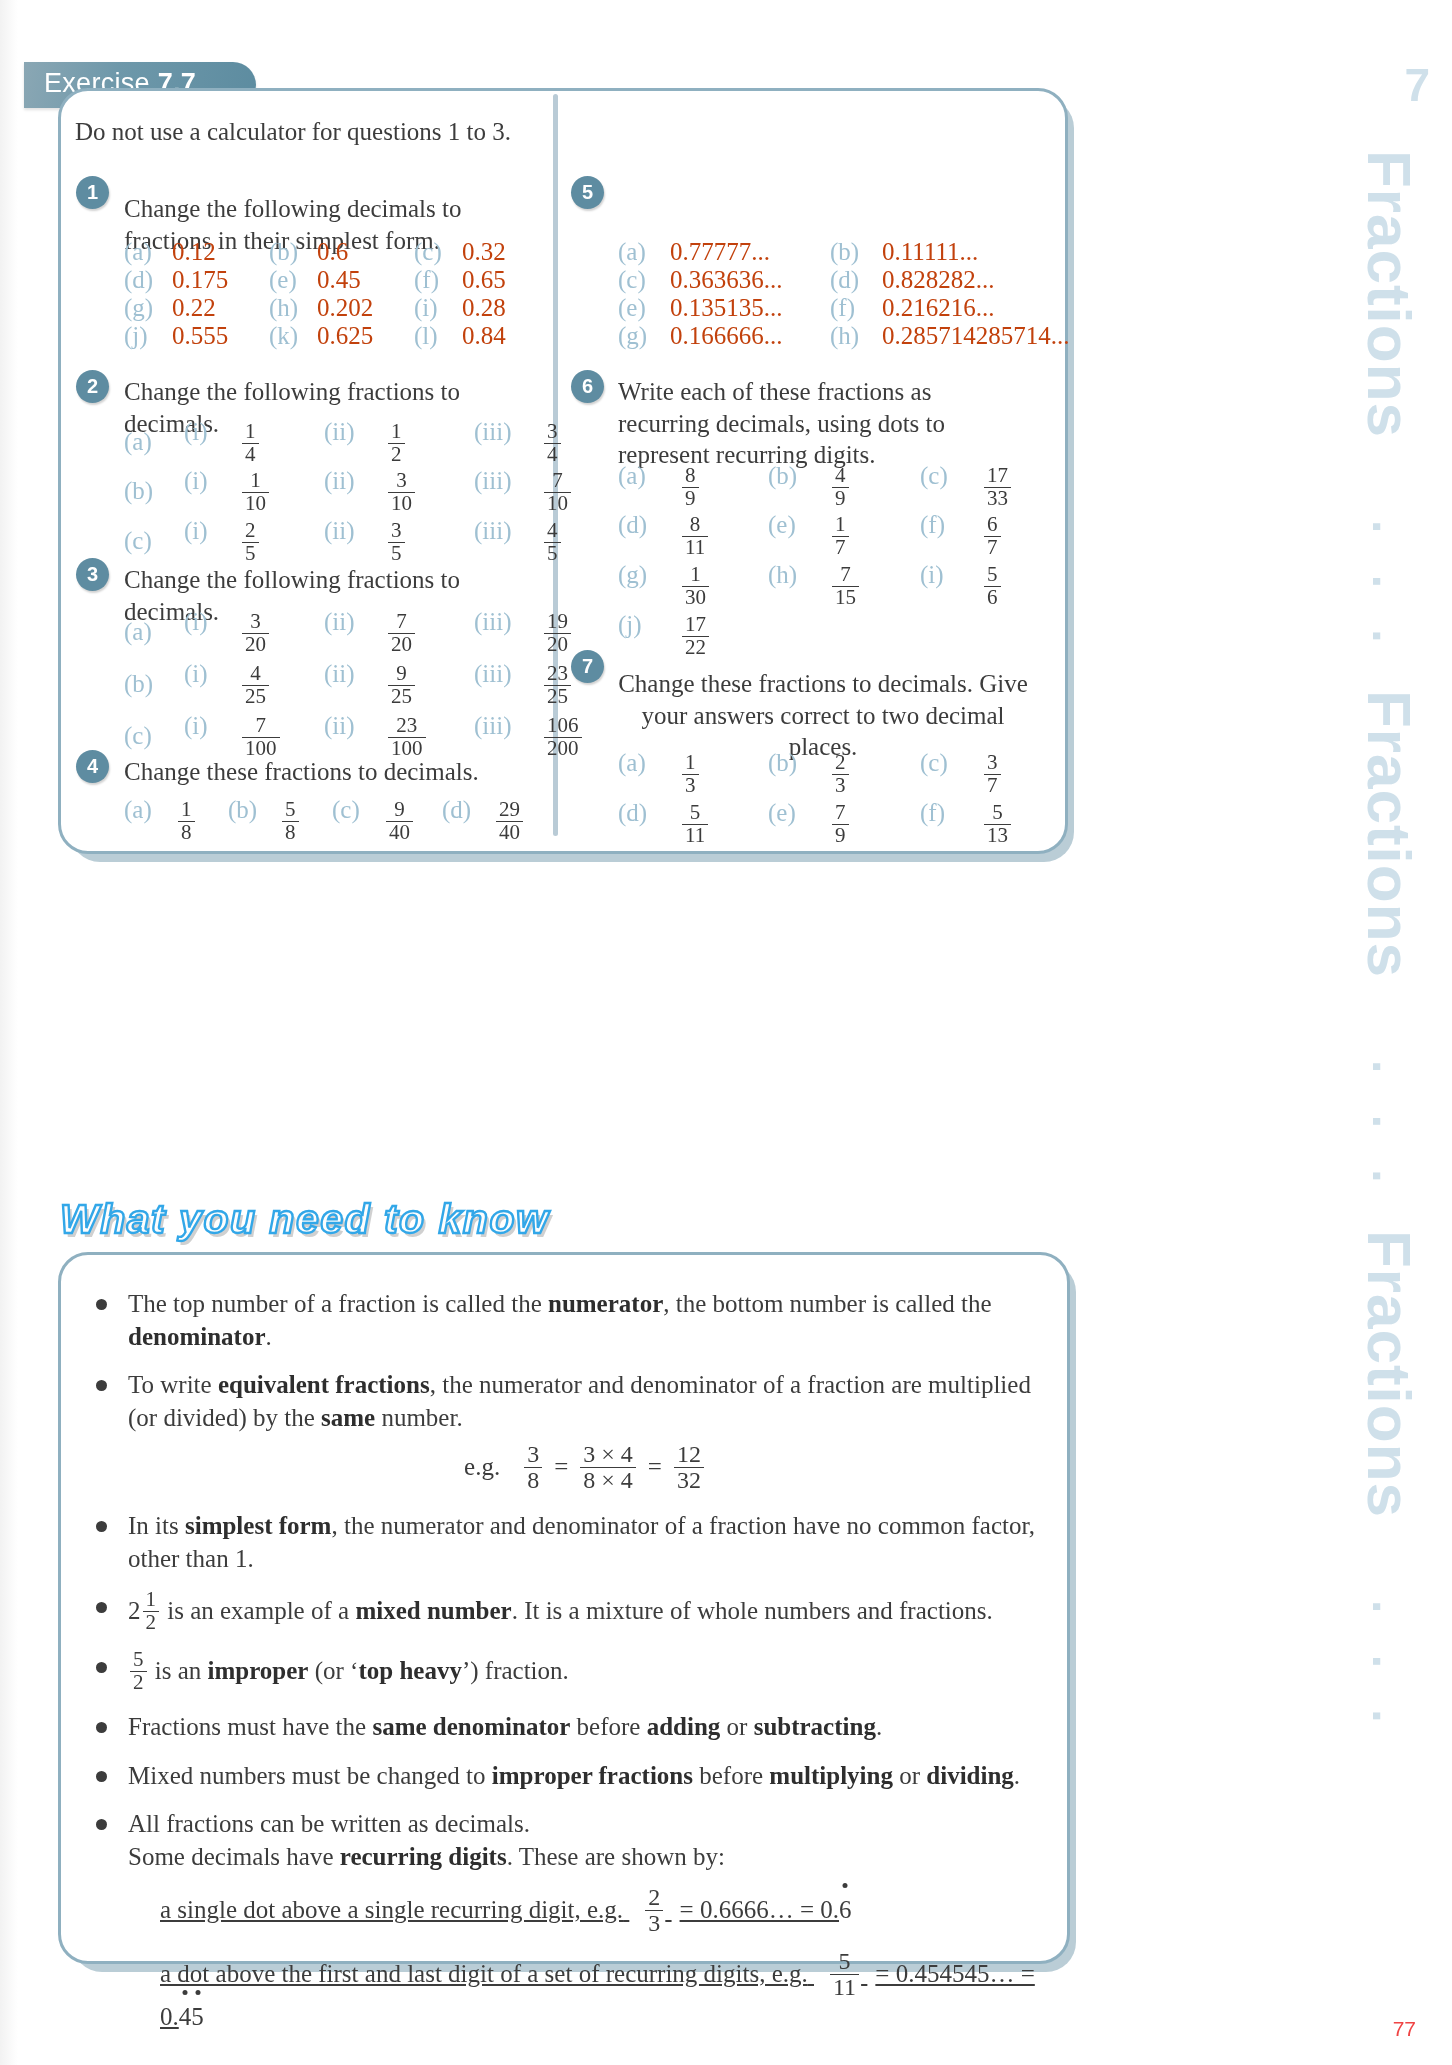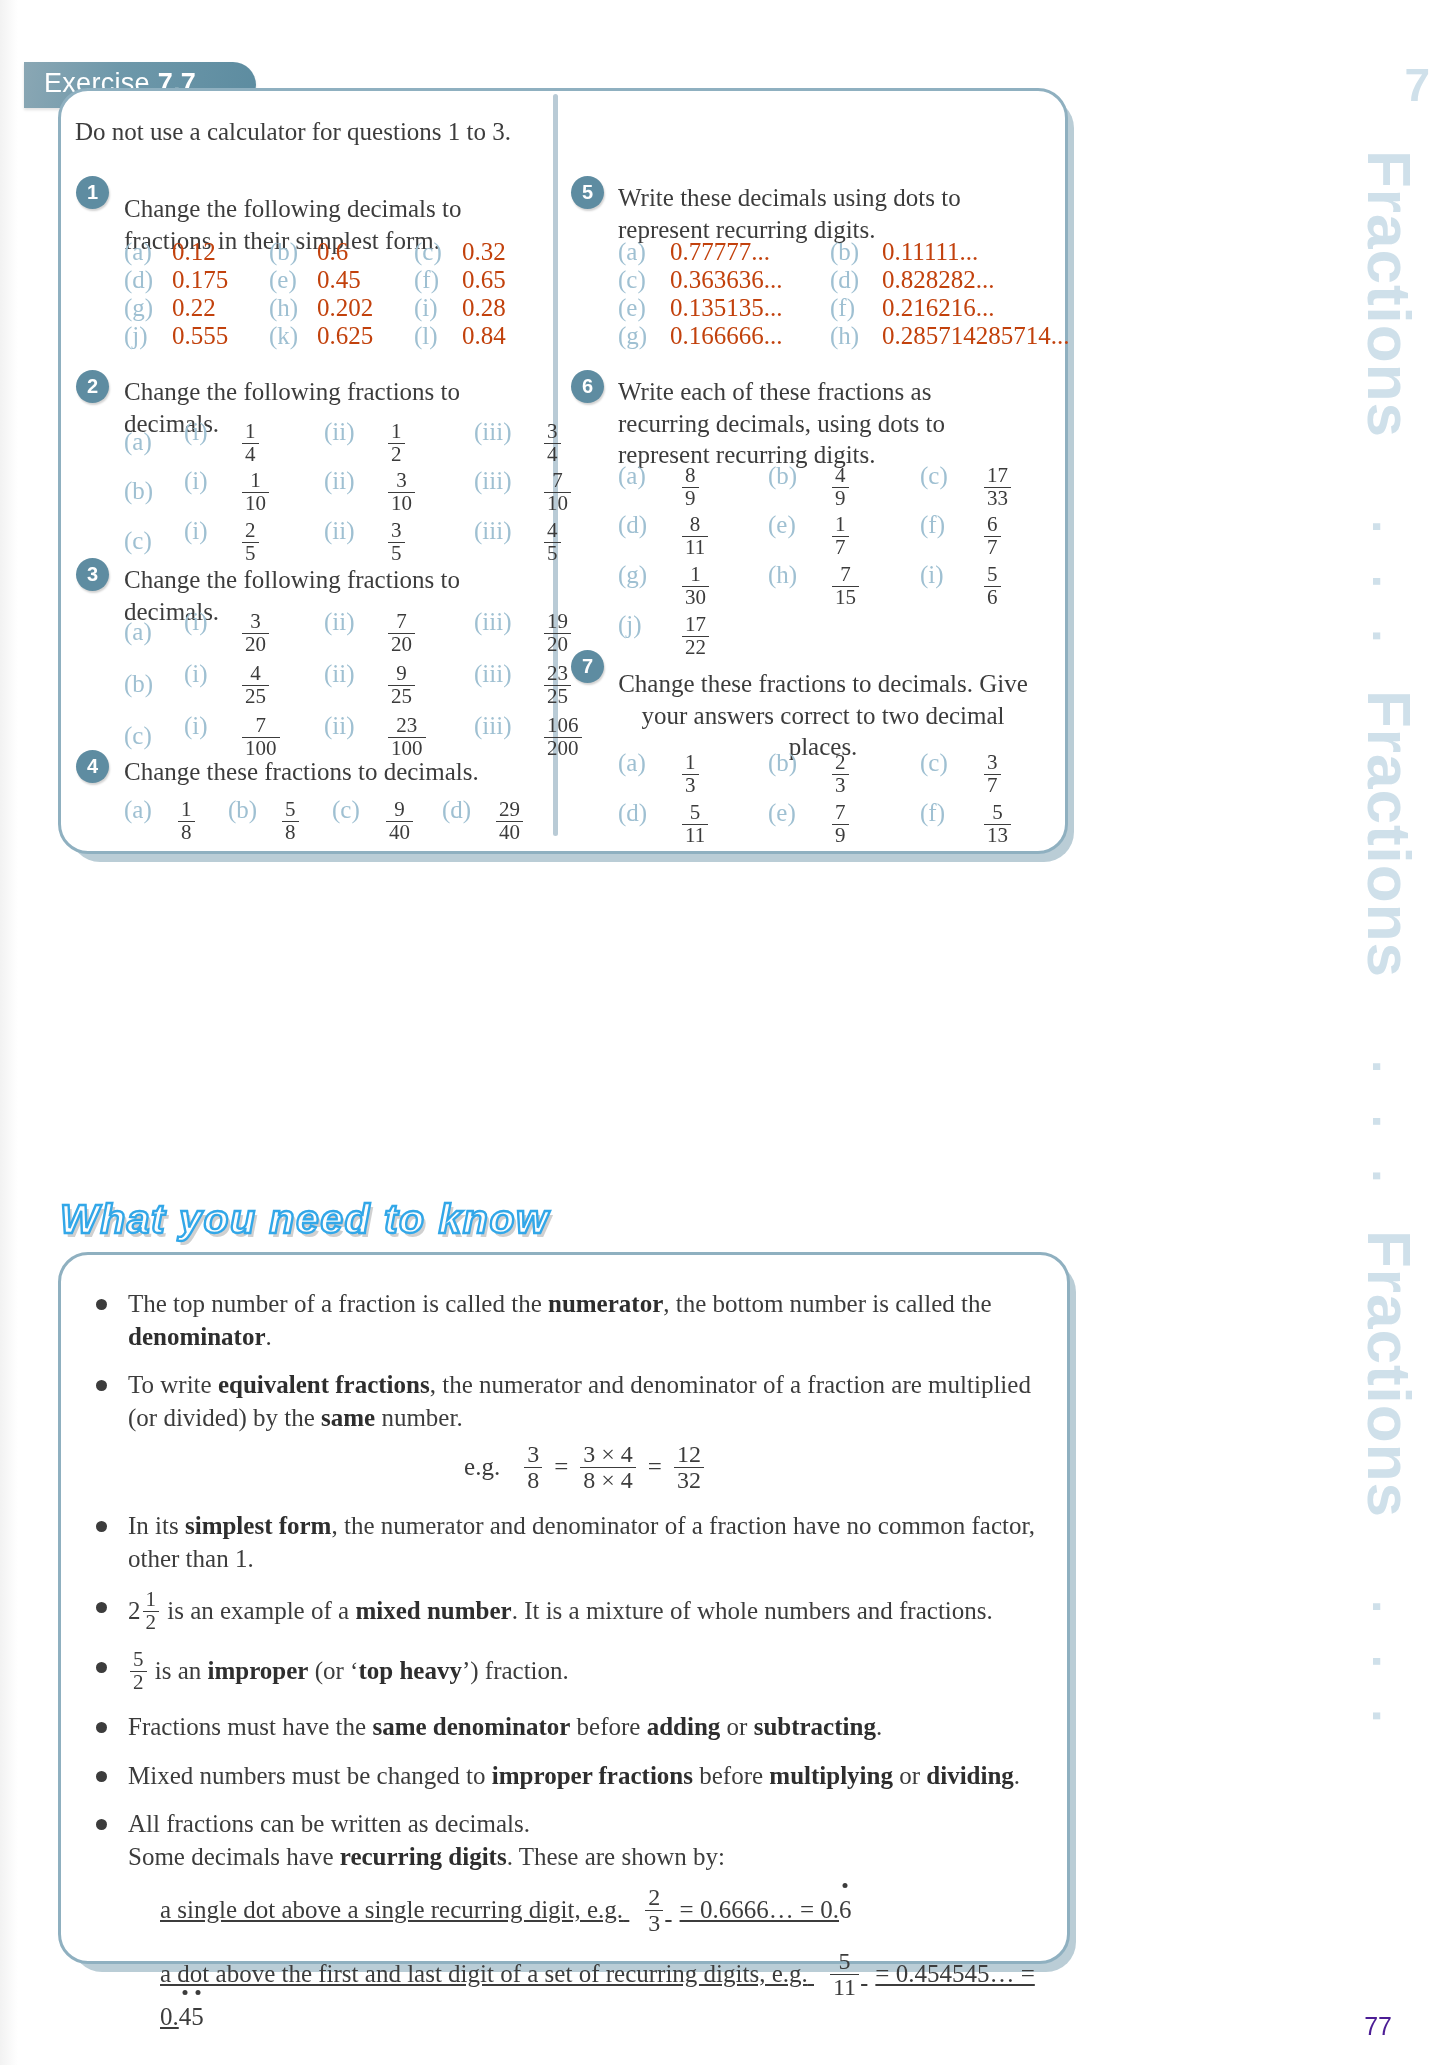--- a/index.html
+++ b/index.html
@@ -124,23 +124,23 @@
   .bullet b{font-weight:bold;color:#2e2e2e;}
   .eg-line{text-align:center;margin:10px 0 2px 0;font-size:25px;}
   .indent-line{margin:14px 0 0 32px;font-size:25px;text-decoration:underline;}
   .dot-over{position:relative;display:inline-block;}
   .dot-over::after{
     content:"";position:absolute;left:50%;top:-11px;transform:translateX(-50%);
     width:5px;height:5px;border-radius:50%;background:#3c3c3c;
   }
 
   .page-num{
-    position:absolute;right:60px;bottom:24px;
+    position:absolute;right:36px;bottom:24px;
     font-family:"Liberation Sans","DejaVu Sans",sans-serif;
-    font-size:25px;color:#4c1d95;
+    font-size:21px;color:#ef4444;
   }
   .spine{
     position:absolute;left:0;top:0;width:18px;height:2065px;
     background:linear-gradient(90deg,#f2f2f2,#ffffff);
   }
 </style>
 </head>
 <body>
 
 <div class="page">
@@ -412,21 +412,20 @@
           <span class="lbl" style="width:52px;">(d)</span>
           <span class="frac">
             <span class="num">29</span>
             <span class="den">40</span>
           </span>
         </span>
     </div>
   </div>
 
   <div class="qnum" style="left:571px;top:176px;">5</div>
-  <div class="qtext" style="left:618px;top:182px;width:400px;">Write these decimals using dots to represent recurring digits.</div>
   <div class="grid" style="left:618px;top:238px;">
     <div class="row">
       <span class="cellwrap" style="width:212px;">
           <span class="lbl" style="width:52px;">(a)</span>
           <span class="val">0.77777...</span>
         </span>
       <span class="cellwrap">
           <span class="lbl" style="width:52px;">(b)</span>
           <span class="val">0.11111...</span>
         </span>

